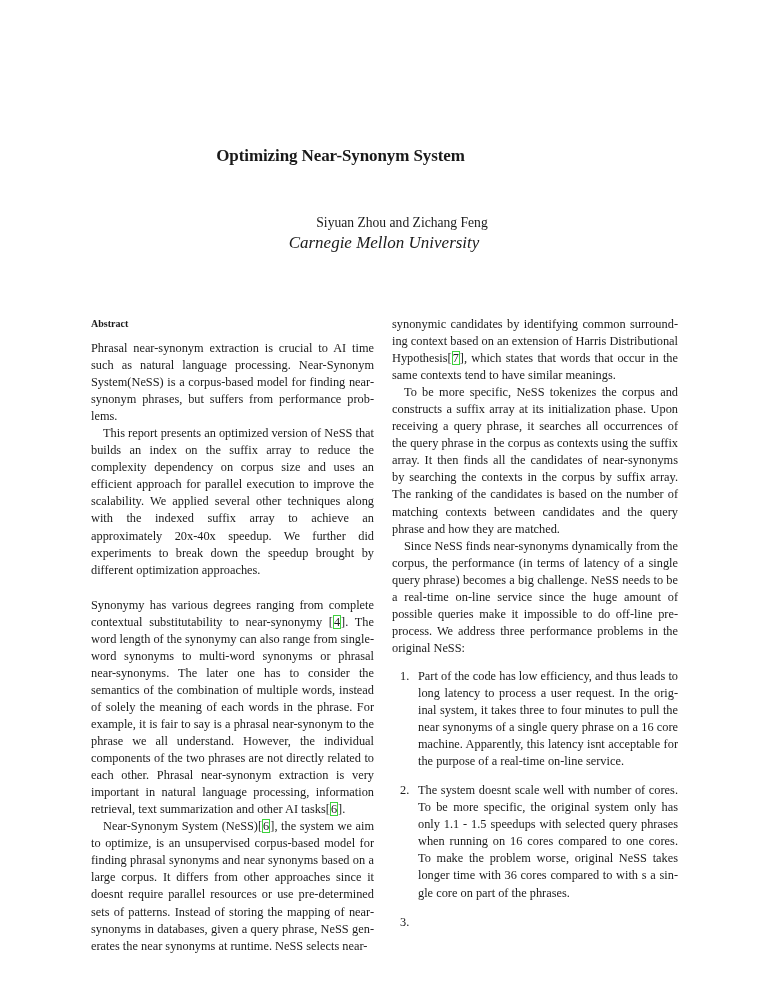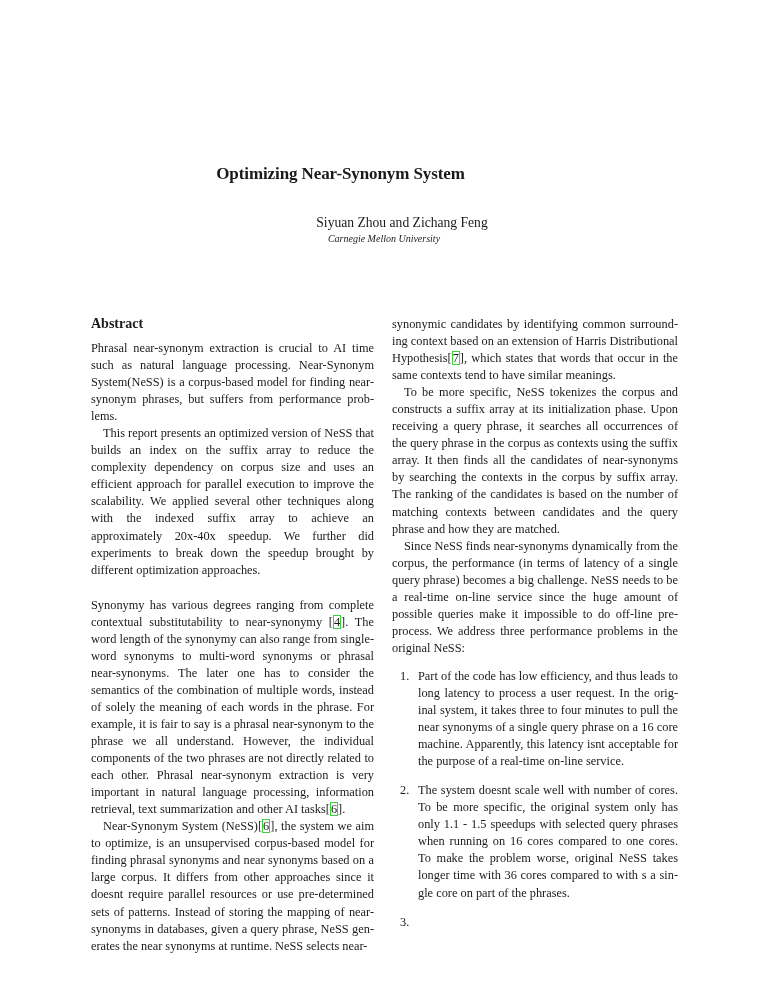--- a/index.html
+++ b/index.html
@@ -1,27 +1,27 @@
 <!DOCTYPE html>
 <html><head>
 <meta charset="utf-8">
 <style>
   html, body { margin: 0; padding: 0; background: #ffffff; }
   body { width: 768px; height: 994px; position: relative; overflow: hidden;
          font-family: "Liberation Serif", "DejaVu Serif", serif; color: #1a1a1a; }
-  .title { position: absolute; top: 164px; left: 0; width: 681px; text-align: center;
+  .title { position: absolute; top: 146px; left: 0; width: 681px; text-align: center;
            font-size: 17px; font-weight: bold; letter-spacing: -0.1px; }
   .authors { position: absolute; top: 215px; left: 18px; width: 768px; text-align: center;
              font-size: 13.6px; }
   .affil { position: absolute; top: 233px; left: 0; width: 768px; text-align: center;
-           font-size: 10px; font-style: italic; }
+           font-size: 17px; font-style: italic; }
   .col { position: absolute; top: 314px; font-size: 12.35px; line-height: 17.05px; text-align: justify; hyphens: manual; }
   .col.left { left: 91px; width: 283px; }
   .col.right { left: 392px; width: 286px; top: 316px; }
-  .sec-head { font-weight: bold; font-size: 14px; margin: 0 0 6px 0; line-height: 20px; }
+  .sec-head { font-weight: bold; font-size: 10px; margin: 0 0 6px 0; line-height: 20px; }
   .sec-head .num { display: inline-block; width: 23px; }
   p { margin: 0; }
   p.indent { text-indent: 12px; }
   .gap-sec { height: 18px; }
   .cite { outline: 1px solid #3dd13d; outline-offset: -1px; padding: 0 1px; color: #1a1a1a; cursor: pointer; }
   ol { margin: 11px 0 0 0; padding: 0; list-style: none; }
   ol li { position: relative; padding-left: 26px; margin-bottom: 12px; }
   ol li .marker { position: absolute; left: 8px; top: 0; }
 </style>
 </head>

